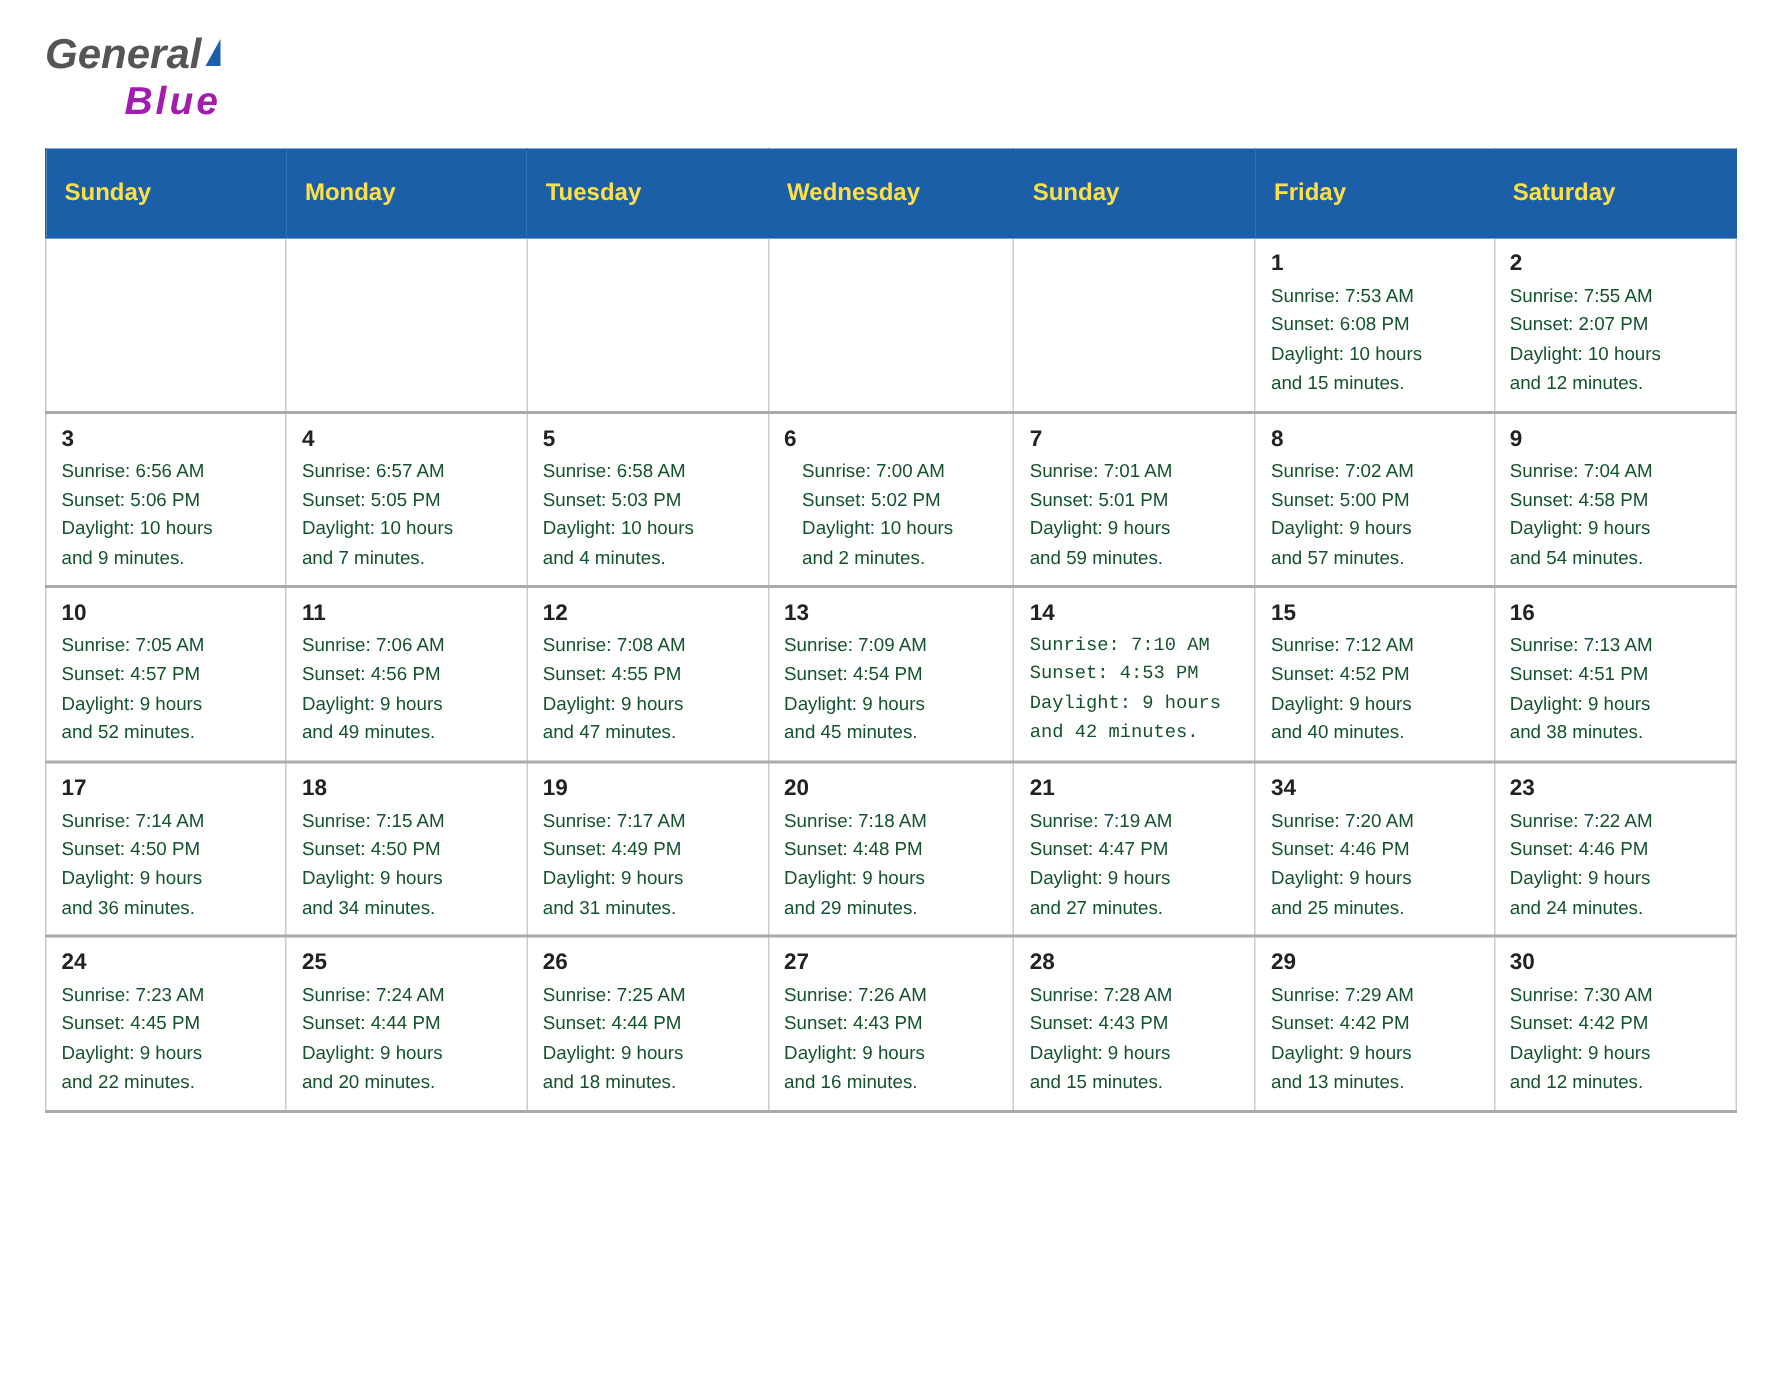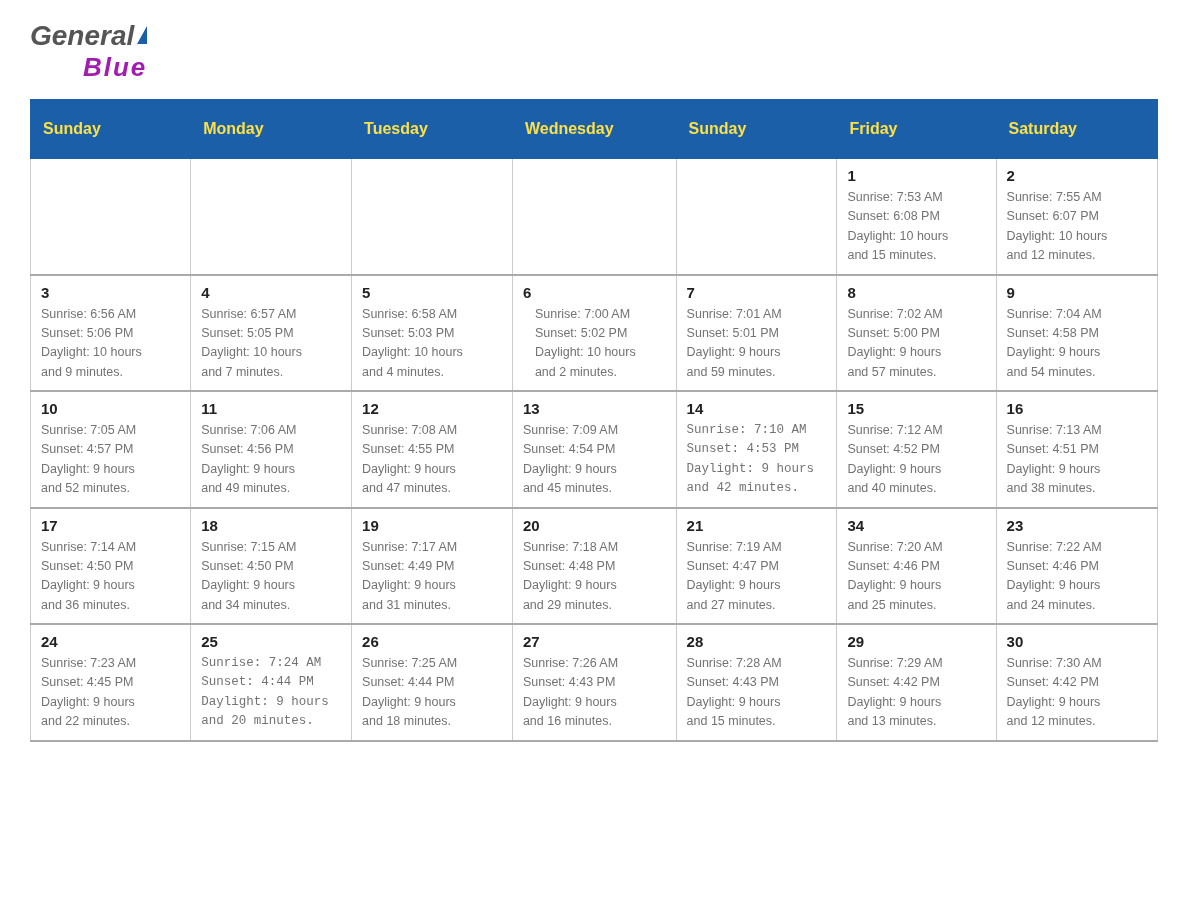--- a/index.html
+++ b/index.html
@@ -61,21 +61,21 @@
       border-bottom: 2px solid #aaa;
     }
     .day-number {
       font-size: 15px;
       font-weight: bold;
       color: #222;
       margin-bottom: 4px;
     }
     .day-info {
       font-size: 12.5px;
-      color: #737373;
+      color: #14532d;
       line-height: 1.55;
     }
     .empty-cell {
       background: #f9f9f9;
     }
   </style>
 </head>
 <body>
 
 <div class="header">
@@ -116,21 +116,21 @@
         <td>
           <div class="day-number">1</div>
           <div class="day-info" style="white-space: pre-line;">Sunrise: 7:53 AM
 Sunset: 6:08 PM
 Daylight: 10 hours
 and 15 minutes.</div>
         </td>
         <td>
           <div class="day-number">2</div>
           <div class="day-info" style="white-space: pre-line;">Sunrise: 7:55 AM
-Sunset: 6:07 PM
+Sunset: 2:07 PM
 Daylight: 10 hours
 and 12 minutes.</div>
         </td>
       </tr>
       <tr>
         <td>
           <div class="day-number">3</div>
           <div class="day-info" style="white-space: pre-line;">Sunrise: 6:56 AM
 Sunset: 5:06 PM
 Daylight: 10 hours
@@ -284,21 +284,21 @@
       <tr>
         <td>
           <div class="day-number">24</div>
           <div class="day-info" style="white-space: pre-line;">Sunrise: 7:23 AM
 Sunset: 4:45 PM
 Daylight: 9 hours
 and 22 minutes.</div>
         </td>
         <td>
           <div class="day-number">25</div>
-          <div class="day-info" style="white-space: pre-line; font-family: Liberation Mono, monospace;">Sunrise: 7:24 AM
+          <div class="day-info" style="white-space: pre-line;">Sunrise: 7:24 AM
 Sunset: 4:44 PM
 Daylight: 9 hours
 and 20 minutes.</div>
         </td>
         <td>
           <div class="day-number">26</div>
           <div class="day-info" style="white-space: pre-line;">Sunrise: 7:25 AM
 Sunset: 4:44 PM
 Daylight: 9 hours
 and 18 minutes.</div>

